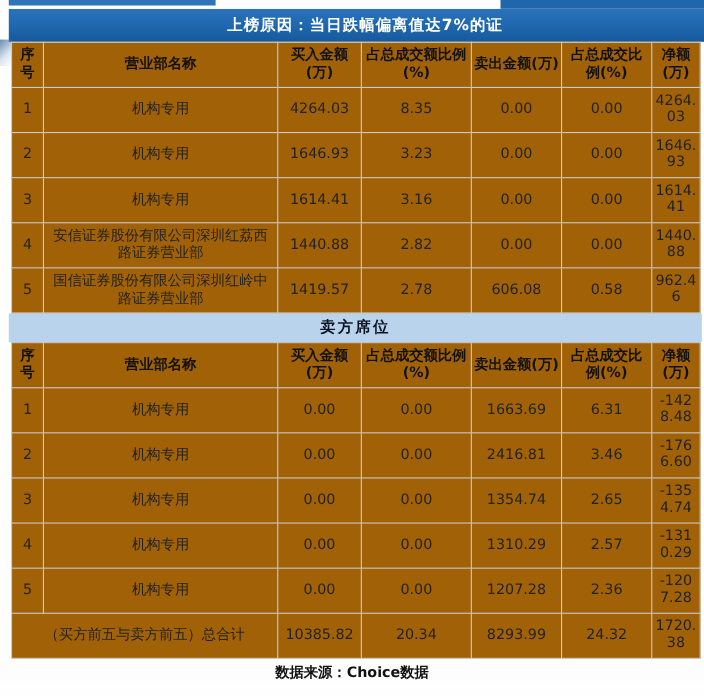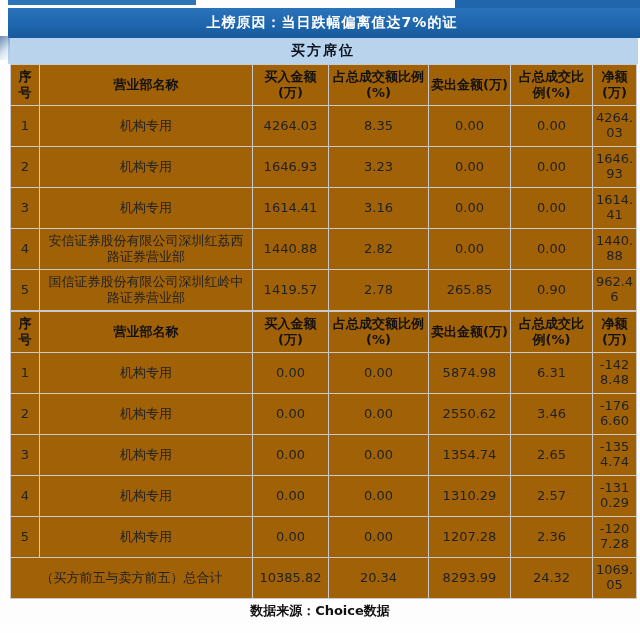--- a/index.html
+++ b/index.html
@@ -59,21 +59,20 @@
 <div class="page">
 
   <div class="top-area">
     <div class="top-strip-left"></div>
     <div class="top-strip-right"></div>
   </div>
 
   <div class="banner">上榜原因：当日跌幅偏离值达7%的证</div>
   <div class="left-smudge"></div>
 
-  <div class="band">买方席位</div>
 
   <table>
     <colgroup>
       <col class="c-no">
         <col class="c-name">
         <col class="c-buy">
         <col class="c-bpct">
       <col class="c-sell">
         <col class="c-spct">
         <col class="c-net">
@@ -122,27 +121,28 @@
       <td>2.82</td>
       <td>0.00</td>
       <td>0.00</td>
       <td class="net">1440.88</td>
     </tr>
     <tr>
       <td>5</td>
       <td class="name">国信证券股份有限公司深圳红岭中路证券营业部</td>
       <td>1419.57</td>
       <td>2.78</td>
-      <td>265.85</td>
-      <td>0.90</td>
+      <td>606.08</td>
+      <td>0.58</td>
       <td class="net">962.46</td>
     </tr>
   </tbody>
     </table>
 
+  <div class="band">卖方席位</div>
 
   <table>
     <colgroup>
       <col class="c-no">
         <col class="c-name">
         <col class="c-buy">
         <col class="c-bpct">
       <col class="c-sell">
         <col class="c-spct">
         <col class="c-net">
@@ -155,30 +155,30 @@
       <th>占总成交额比例(%)</th>
       <th>卖出金额(万)</th>
       <th>占总成交比例(%)</th>
       <th>净额(万)</th>
     </tr>
     <tr>
       <td>1</td>
       <td class="name">机构专用</td>
       <td>0.00</td>
       <td>0.00</td>
-      <td>5874.98</td>
+      <td>1663.69</td>
       <td>6.31</td>
       <td class="net">-1428.48</td>
     </tr>
     <tr>
       <td>2</td>
       <td class="name">机构专用</td>
       <td>0.00</td>
       <td>0.00</td>
-      <td>2550.62</td>
+      <td>2416.81</td>
       <td>3.46</td>
       <td class="net">-1766.60</td>
     </tr>
     <tr>
       <td>3</td>
       <td class="name">机构专用</td>
       <td>0.00</td>
       <td>0.00</td>
       <td>1354.74</td>
       <td>2.65</td>
@@ -201,20 +201,20 @@
       <td>1207.28</td>
       <td>2.36</td>
       <td class="net">-1207.28</td>
     </tr>
     <tr>
       <td class="name" colspan="2">（买方前五与卖方前五）总合计</td>
       <td>10385.82</td>
       <td>20.34</td>
       <td>8293.99</td>
       <td>24.32</td>
-      <td class="net">1069.05</td>
+      <td class="net">1720.38</td>
     </tr>
   </tbody>
     </table>
 
   <div class="footer">数据来源：Choice数据</div>
 
 </div>
 
 </body></html>

